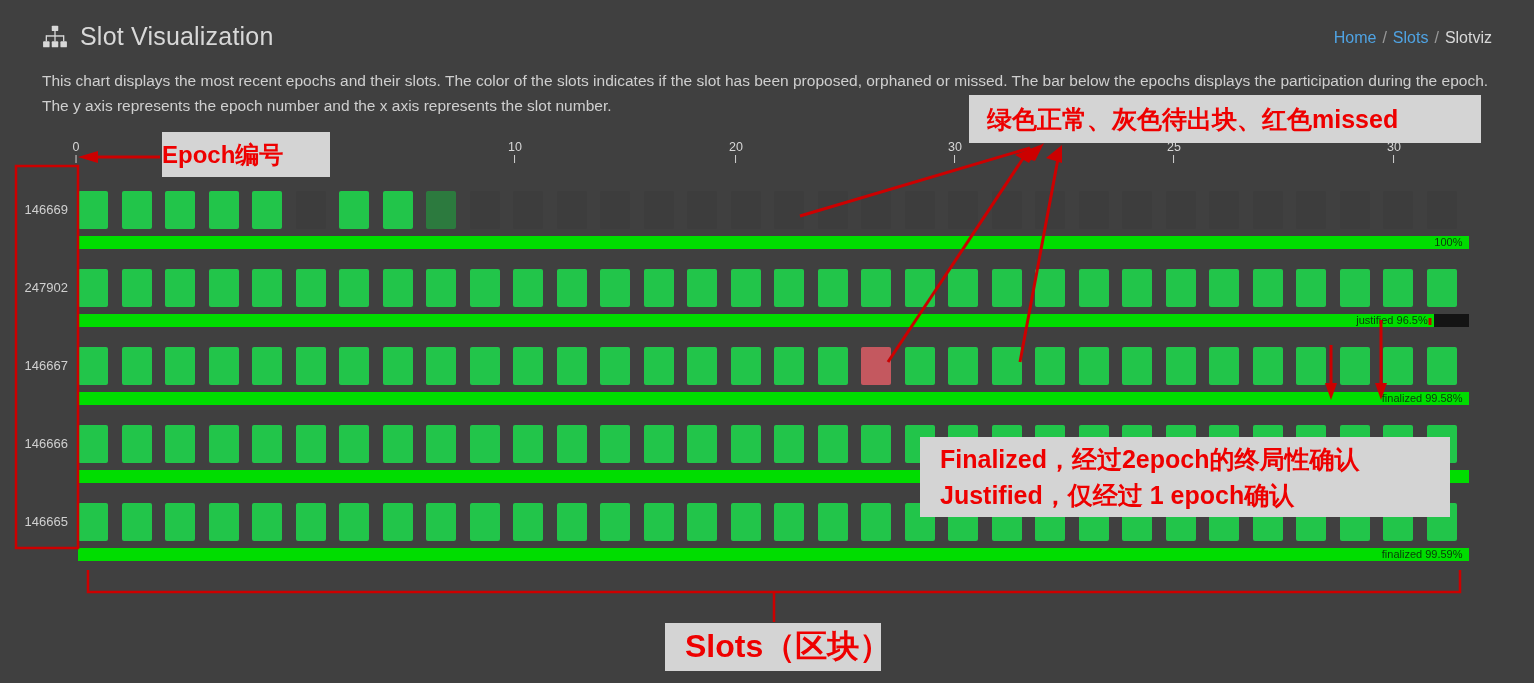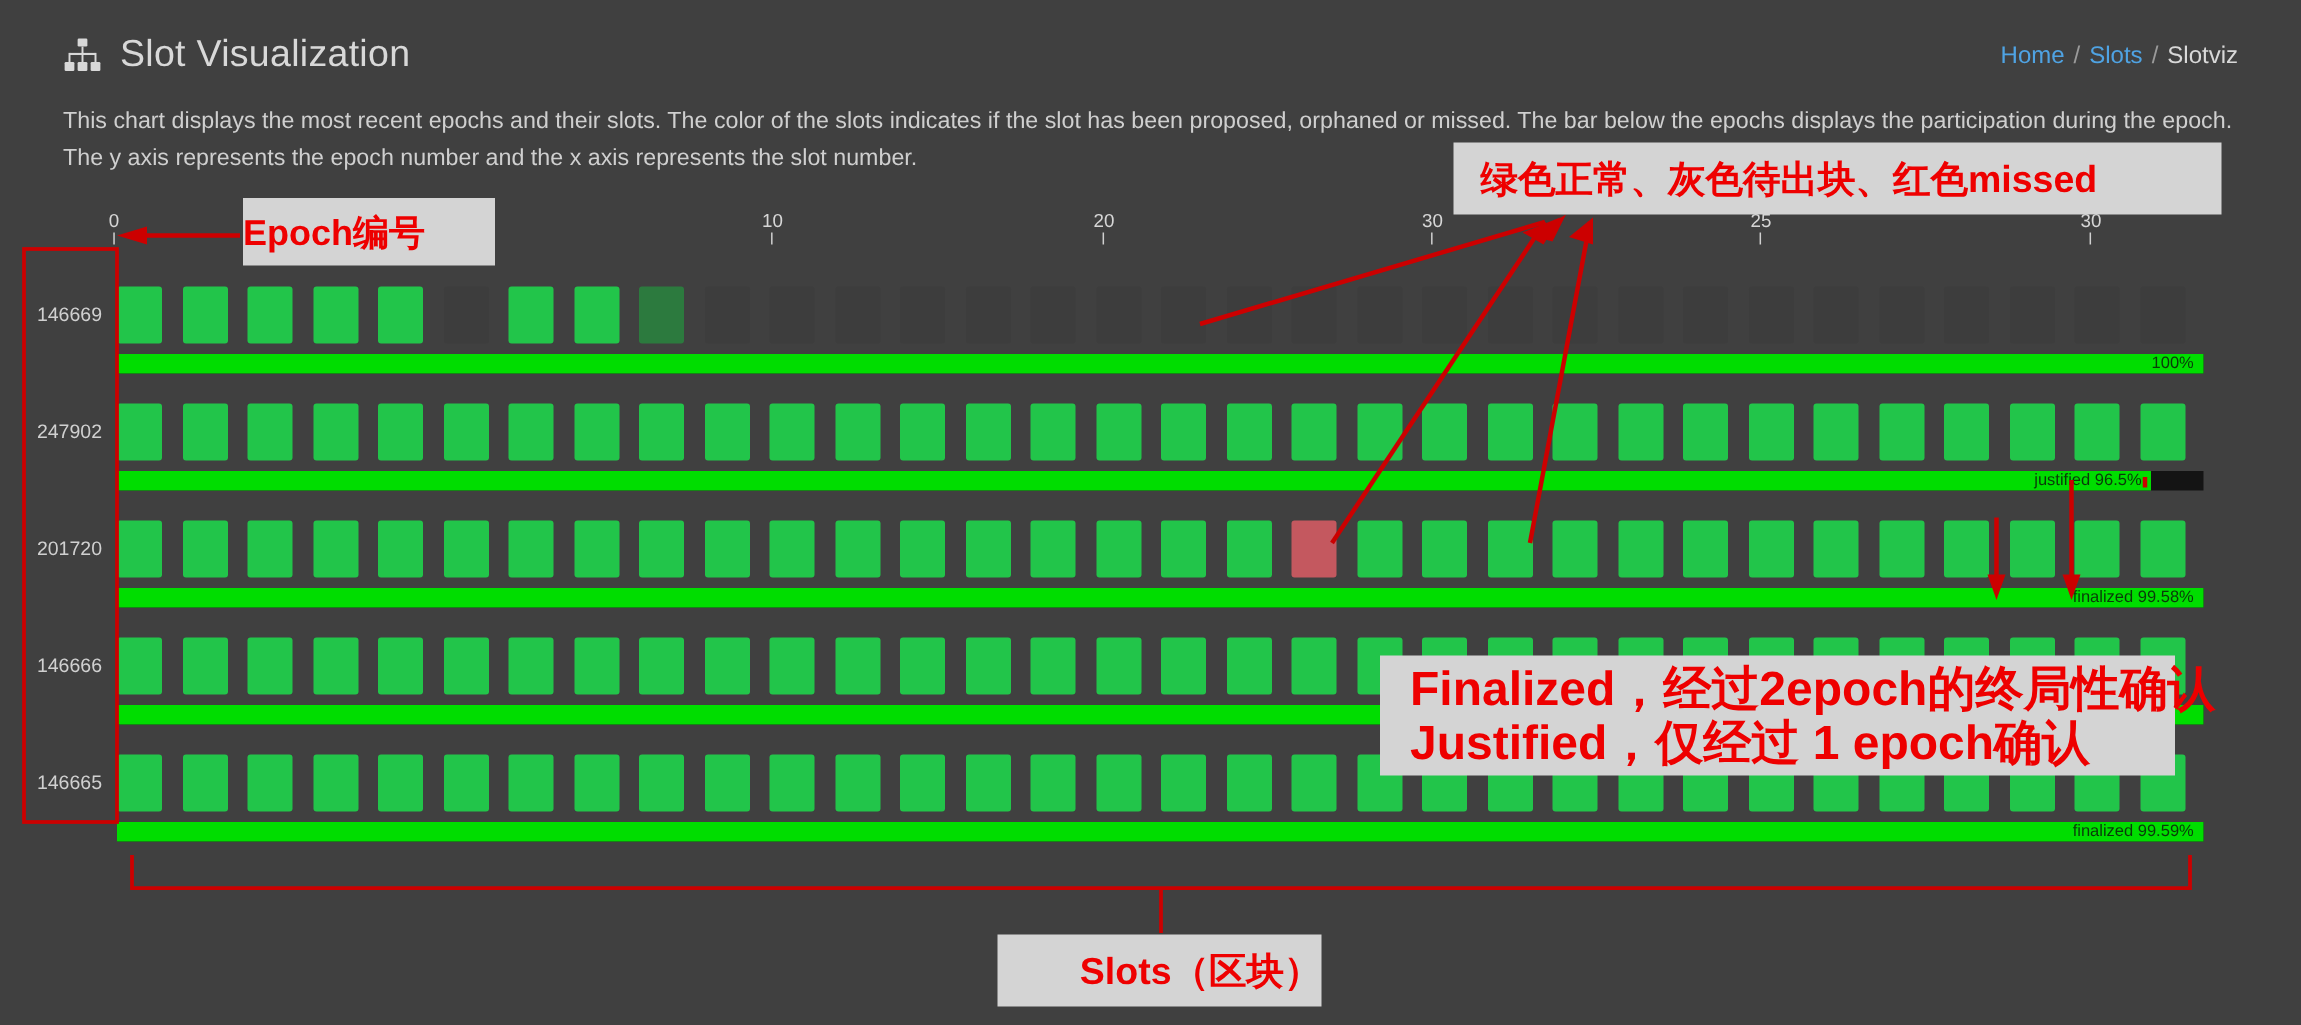--- a/index.html
+++ b/index.html
@@ -182,29 +182,28 @@
   #anno-epoch {
     left: 162px; top: 132px;
     width: 168px; height: 45px;
     padding-left: 0;
     font-size: 24px;
   }
   #anno-final {
     left: 920px; top: 437px;
     width: 530px; height: 80px;
     padding-left: 20px;
-    font-size: 32px;
+    font-size: 25px;
     line-height: 36px;
   }
   #anno-slots {
     left: 665px; top: 623px;
     width: 216px; height: 48px;
-    padding-left: 4px;
-    font-size: 25px;
-    align-items: flex-end;
+    padding-left: 20px;
+    font-size: 32px;
   }
   .overlay-svg {
     position: absolute;
     left: 0; top: 0;
     width: 1534px;
     height: 683px;
     pointer-events: none;
   }
 </style>
 </head>
@@ -342,21 +341,21 @@
           <div class="slot proposed" title="proposed"></div>
           <div class="slot proposed" title="proposed"></div>
         </div>
         <div class="part-bar-track" style="width: 1390.5px;">
           <div class="part-bar-fill" style="width: 97.5%;">
             <div class="part-bar-label">justified 96.5%</div>
           </div>
         </div>
       </div>
       <div class="epoch-row" style="top: 156px;">
-        <div class="epoch-label">201720</div>
+        <div class="epoch-label">146667</div>
         <div class="slots">
           <div class="slot proposed" title="proposed"></div>
           <div class="slot proposed" title="proposed"></div>
           <div class="slot proposed" title="proposed"></div>
           <div class="slot proposed" title="proposed"></div>
           <div class="slot proposed" title="proposed"></div>
           <div class="slot proposed" title="proposed"></div>
           <div class="slot proposed" title="proposed"></div>
           <div class="slot proposed" title="proposed"></div>
           <div class="slot proposed" title="proposed"></div>

